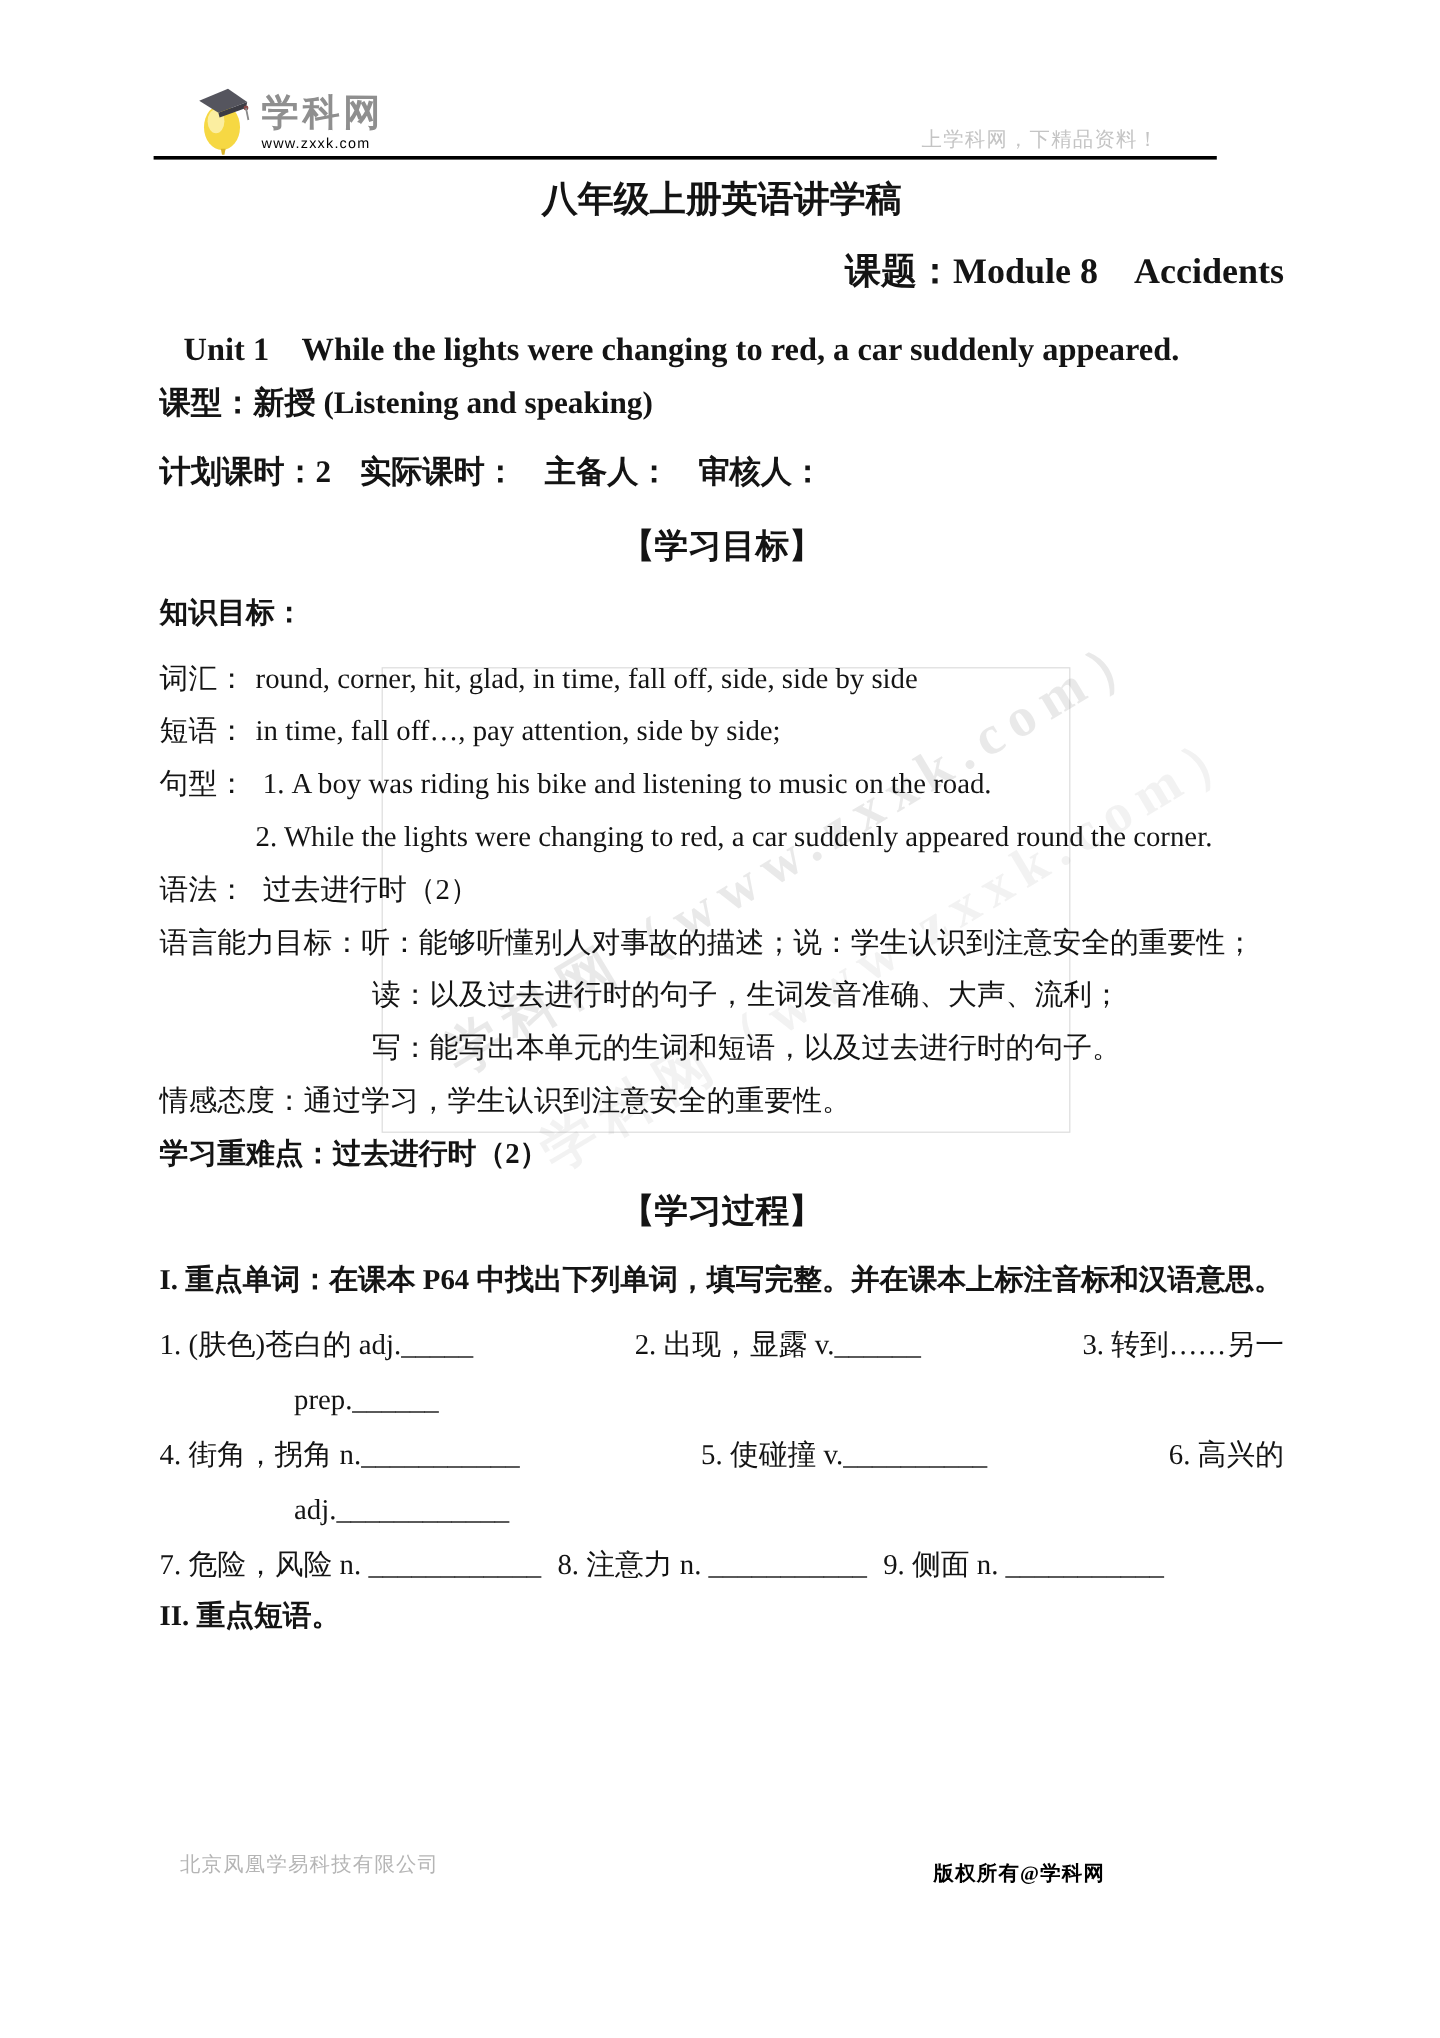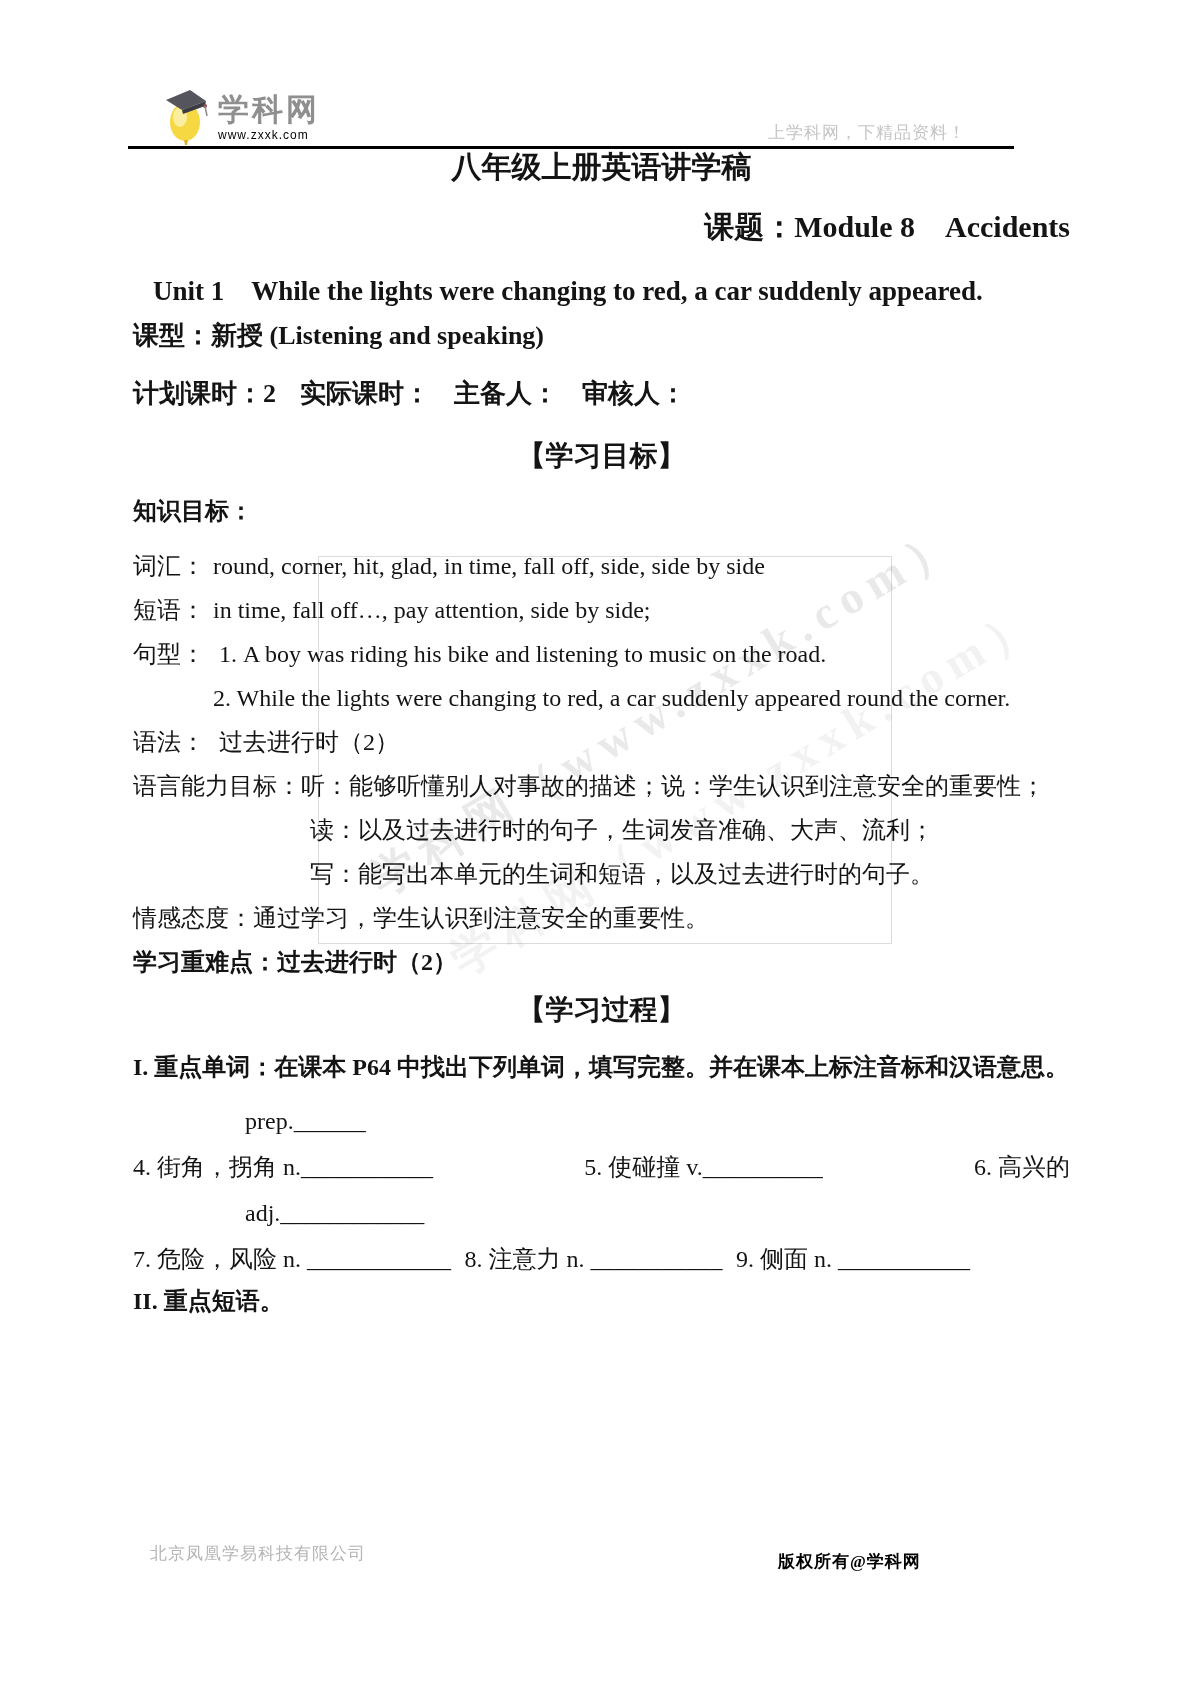--- a/index.html
+++ b/index.html
@@ -7,21 +7,21 @@
   .page {
     position:relative;
     width:1200px; height:1698px;
     margin:0 auto;
     background:#ffffff;
     font-family:"Liberation Serif","DejaVu Serif",serif;
     color:#141414;
     overflow:hidden;
   }
   
-  .header { position:absolute; left:0; top:16px; width:1200px; height:133px; }
+  .header { position:absolute; left:0; top:0; width:1200px; height:133px; }
   .logo { position:absolute; left:160px; top:68px; display:flex; align-items:flex-start; }
   .logo-icon { width:52px; height:62px; margin-right:6px; }
   .logo-col { display:flex; flex-direction:column; margin-top:10px; }
   .logo-text {
     font-family:"Liberation Sans",sans-serif;
     font-size:31px; font-weight:bold; color:#8f8f8f; letter-spacing:3px; line-height:32px;
   }
   .logo-url { font-family:"Liberation Sans",sans-serif; font-size:12px; color:#000000; margin-top:2px; letter-spacing:1px; }
   .header-watermark {
     position:absolute; left:392px; top:102px;
@@ -161,20 +161,25 @@
       <span>情感态度：</span><span>通过学习，学生认识到注意安全的重要性。</span>
     </div>
 
     <div class="keypoints">学习重难点：过去进行时（2）</div>
 
     <div class="section-heading process">【学习过程】</div>
 
 
     <div class="task-title">I. 重点单词：在课本 P64 中找出下列单词，填写完整。并在课本上标注音标和汉语意思。</div>
 
+    <div class="vocab-row">
+      <span>1. (肤色)苍白的 adj._____</span>
+      <span>2. 出现，显露 v.______</span>
+      <span>3. 转到……另一</span>
+    </div>
 
     <div class="vocab-indent">prep.______</div>
 
     <div class="vocab-row">
       <span>4. 街角，拐角 n.___________</span>
       <span>5. 使碰撞 v.__________</span>
       <span>6. 高兴的</span>
     </div>
 
     <div class="vocab-indent">adj.____________</div>

